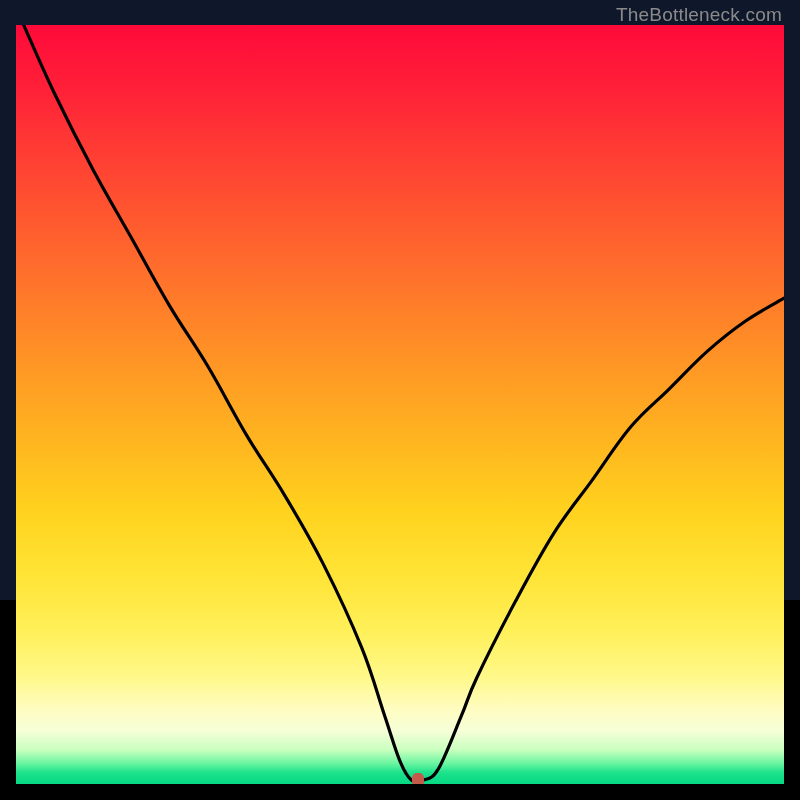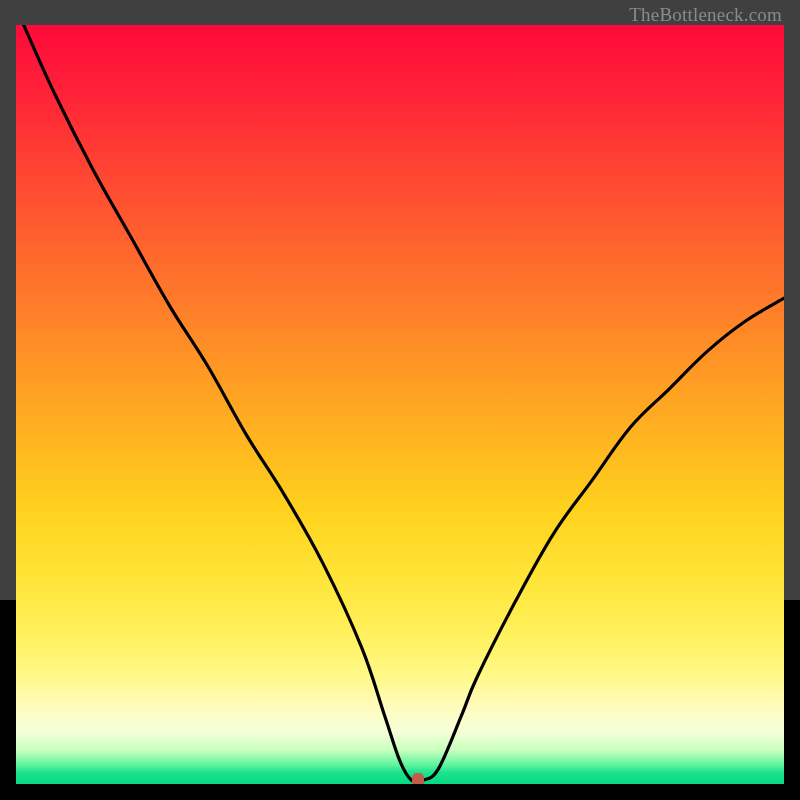--- a/index.html
+++ b/index.html
@@ -10,22 +10,21 @@
     background: #000;
     overflow: hidden;
     font-family: Arial, Helvetica, sans-serif;
   }
   .frame {
     position: absolute;
     left: 0;
     top: 0;
     width: 800px;
     height: 600px;
-    background: #404040;
-    font-family: Liberation Serif, serif;
+    background: #0f172a;
   }
   .plot-area {
     position: absolute;
     left: 16px;
     top: 25px;
     width: 768px;
     height: 759px;
     overflow: hidden;
   }
   .gradient {

